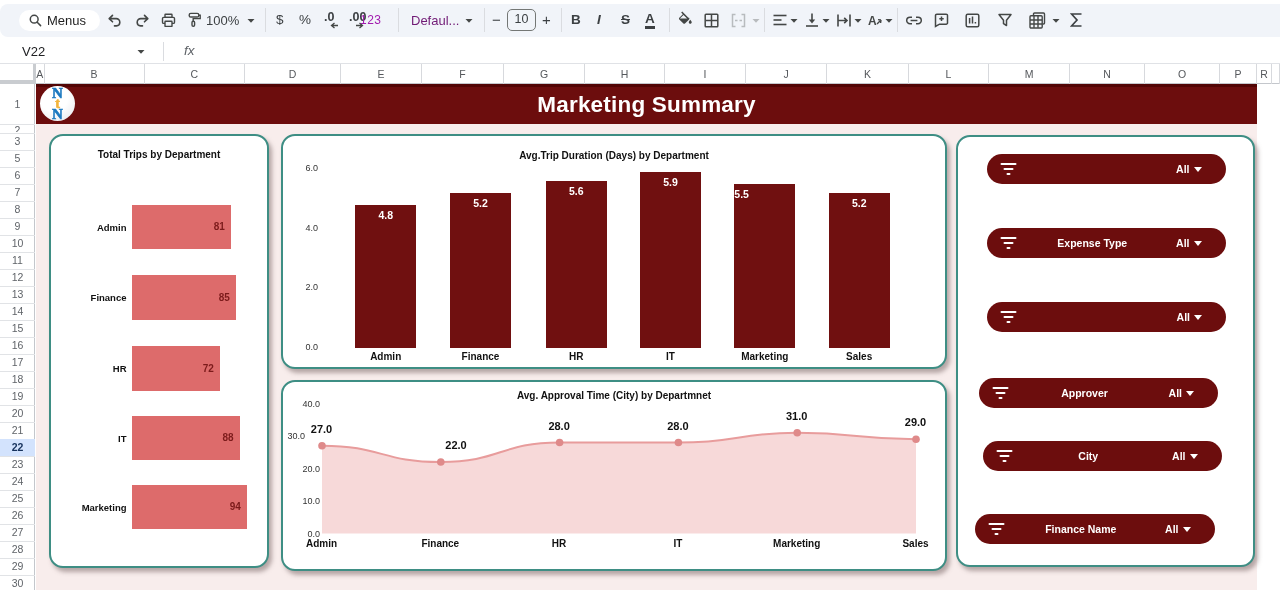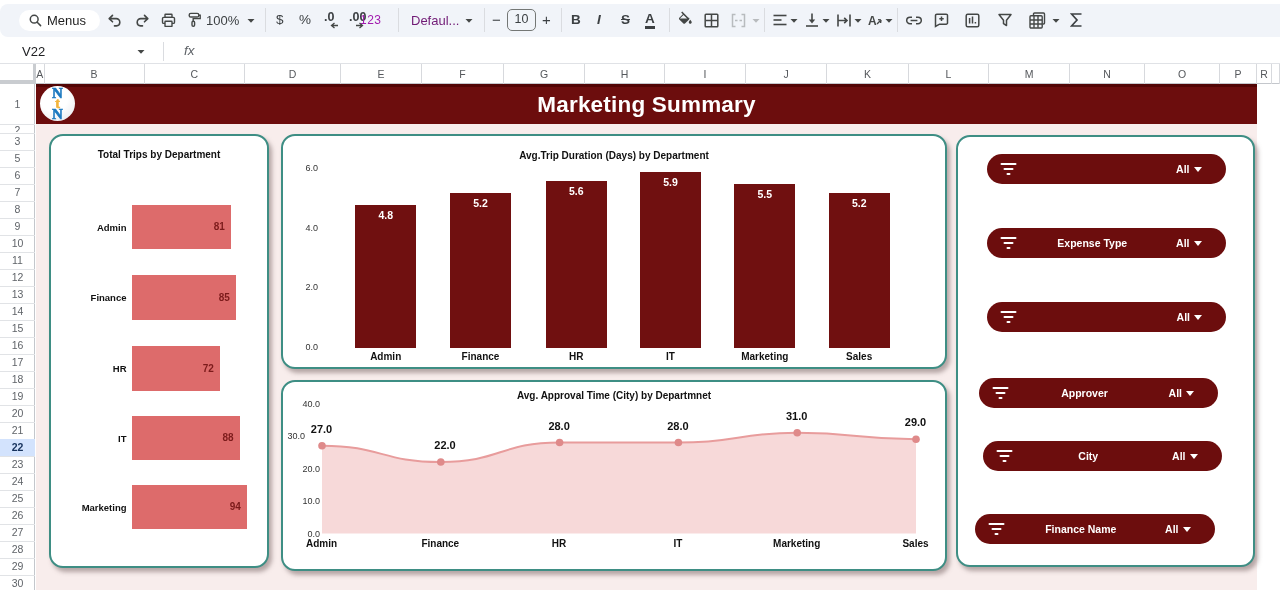--- a/index.html
+++ b/index.html
@@ -274,35 +274,35 @@
 <div class="abs" style="left:450.0px;top:193.0px;width:61px;height:155.0px;background:#701010"></div>
 <div class="abs" style="left:450.0px;top:196.5px;width:61px;text-align:center;color:#fff;font-weight:bold;font-size:10.5px">5.2</div>
 <div class="xlab" style="left:435.5px;top:351px;width:90px">Finance</div>
 <div class="abs" style="left:545.7px;top:181.1px;width:61px;height:166.9px;background:#701010"></div>
 <div class="abs" style="left:545.7px;top:184.6px;width:61px;text-align:center;color:#fff;font-weight:bold;font-size:10.5px">5.6</div>
 <div class="xlab" style="left:531.2px;top:351px;width:90px">HR</div>
 <div class="abs" style="left:640.0px;top:172.2px;width:61px;height:175.8px;background:#701010"></div>
 <div class="abs" style="left:640.0px;top:175.7px;width:61px;text-align:center;color:#fff;font-weight:bold;font-size:10.5px">5.9</div>
 <div class="xlab" style="left:625.5px;top:351px;width:90px">IT</div>
 <div class="abs" style="left:734.3px;top:184.1px;width:61px;height:163.9px;background:#701010"></div>
-<div class="abs" style="left:734.3px;top:187.6px;width:61px;text-align:center;color:#fff;font-weight:bold;font-size:10.5px">5.5</div>
+<div class="abs" style="left:734.3px;top:187.6px;width:61px;color:#fff;font-weight:bold;font-size:10.5px">5.5</div>
 <div class="xlab" style="left:719.8px;top:351px;width:90px">Marketing</div>
 <div class="abs" style="left:828.7px;top:193.0px;width:61px;height:155.0px;background:#701010"></div>
 <div class="abs" style="left:828.7px;top:196.5px;width:61px;text-align:center;color:#fff;font-weight:bold;font-size:10.5px">5.2</div>
 <div class="xlab" style="left:814.2px;top:351px;width:90px">Sales</div>
 <div class="panel" style="left:281px;top:379.5px;width:666px;height:191.5px"></div>
 <div class="ctitle" style="left:281px;top:390px;width:666px">Avg. Approval Time (City) by Departmnet</div>
 <div class="ylab" style="left:288px;top:398.5px;width:32px">40.0</div>
 <div class="ylab" style="left:273px;top:431px;width:32px">30.0</div>
 <div class="ylab" style="left:288px;top:463.5px;width:32px">20.0</div>
 <div class="ylab" style="left:288px;top:496px;width:32px">10.0</div>
 <div class="ylab" style="left:288px;top:528.5px;width:32px">0.0</div>
 <div class="abs" style="left:286.5px;top:422.8px;width:70px;text-align:center;font-size:11px;font-weight:bold;color:#111">27.0</div>
 <div class="xlab" style="left:276.5px;top:537.5px;width:90px">Admin</div>
-<div class="abs" style="left:410px;top:439.0px;width:70px;text-align:center;font-size:11px;font-weight:bold;color:#111">22.0</div>
+<div class="abs" style="left:421px;top:439.0px;width:70px;text-align:center;font-size:11px;font-weight:bold;color:#111">22.0</div>
 <div class="xlab" style="left:395.3px;top:537.5px;width:90px">Finance</div>
 <div class="abs" style="left:524.1px;top:419.5px;width:70px;text-align:center;font-size:11px;font-weight:bold;color:#111">28.0</div>
 <div class="xlab" style="left:514.1px;top:537.5px;width:90px">HR</div>
 <div class="abs" style="left:642.9px;top:419.5px;width:70px;text-align:center;font-size:11px;font-weight:bold;color:#111">28.0</div>
 <div class="xlab" style="left:632.9px;top:537.5px;width:90px">IT</div>
 <div class="abs" style="left:761.7px;top:409.8px;width:70px;text-align:center;font-size:11px;font-weight:bold;color:#111">31.0</div>
 <div class="xlab" style="left:751.7px;top:537.5px;width:90px">Marketing</div>
 <div class="abs" style="left:880.5px;top:416.2px;width:70px;text-align:center;font-size:11px;font-weight:bold;color:#111">29.0</div>
 <div class="xlab" style="left:870.5px;top:537.5px;width:90px">Sales</div>
 <svg class="abs" style="left:316.5px;top:390px" width="604" height="155" viewBox="0 0 604 155">

